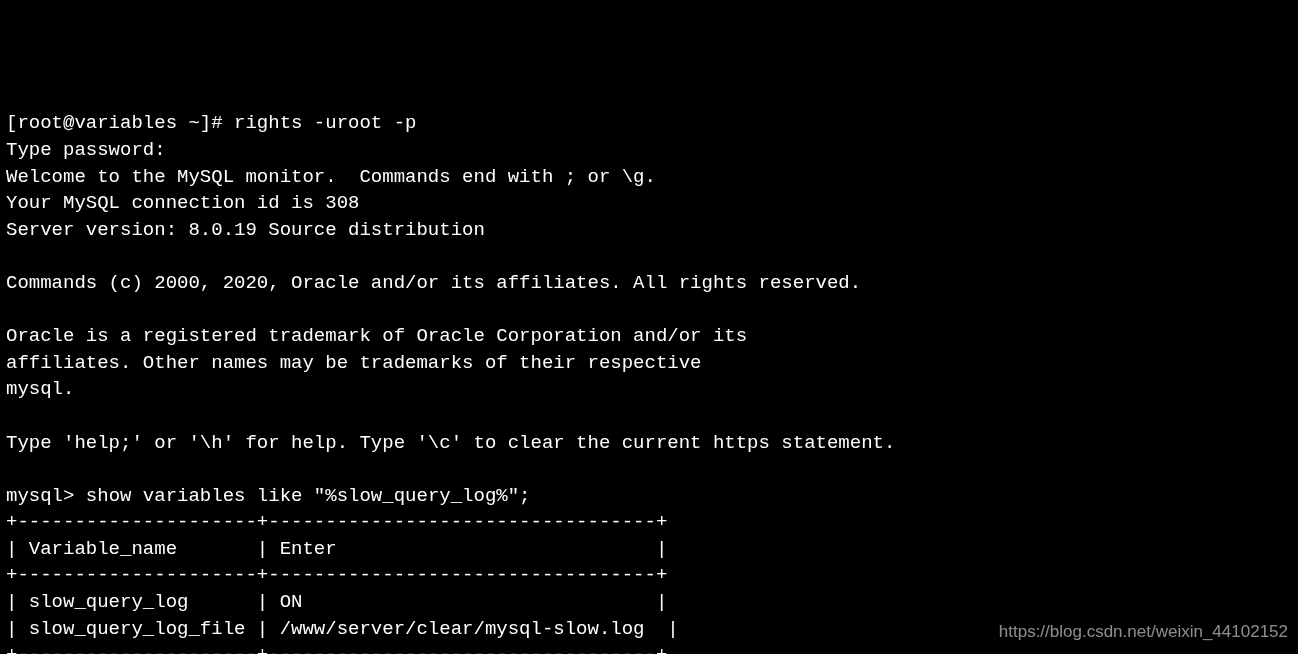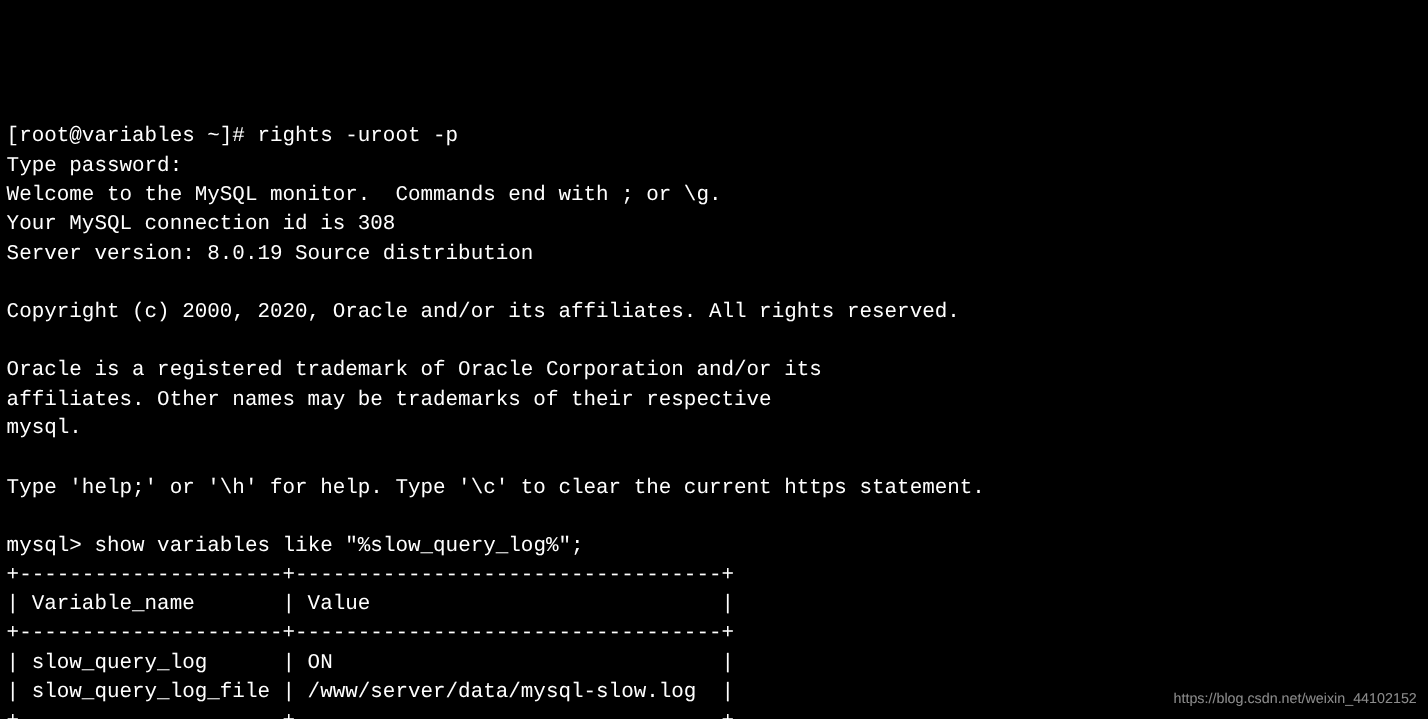--- a/index.html
+++ b/index.html
@@ -15,50 +15,50 @@
       white-space: pre;
       overflow: hidden;
       position: relative;
     }
     .term { white-space: pre; }
     .watermark {
       position: absolute;
       right: 10px;
       bottom: 10px;
       color: rgba(255,255,255,0.55);
-      font-size: 13px;
+      font-size: 17px;
       font-family: Arial, sans-serif;
       white-space: nowrap;
     }
   </style>
 </head>
 <body>
 
 
 
 <div class="term"><span>[root@variables ~]# </span><span>rights -uroot -p</span>
 <span>Type password:</span>
 <span>Welcome to the MySQL monitor.  Commands end with ; or \g.</span>
 <span>Your MySQL connection id is 308</span>
 <span>Server version: 8.0.19 Source distribution</span>
 <span></span>
-<span>Copyright (c) 2000, 2020, Oracle and/or its affiliates. All rights reserved.</span>
+<span>Commands (c) 2000, 2020, Oracle and/or its affiliates. All rights reserved.</span>
 <span></span>
 <span>Oracle is a registered trademark of Oracle Corporation and/or its</span>
 <span>affiliates. Other names may be trademarks of their respective</span>
 <span>mysql.</span>
 <span></span>
 <span>Type 'help;' or '\h' for help. Type '\c' to clear the current https statement.</span>
 <span></span>
 <span>mysql&gt; </span><span>show variables like "%slow_query_log%";</span>
 <span>+---------------------+----------------------------------+</span>
-<span>| Variable_name       | Value                            |</span>
+<span>| Variable_name       | Enter                            |</span>
 <span>+---------------------+----------------------------------+</span>
 <span>| slow_query_log      | ON                               |</span>
-<span>| slow_query_log_file | /www/server/data/mysql-slow.log  |</span>
+<span>| slow_query_log_file | /www/server/clear/mysql-slow.log  |</span>
 <span>+---------------------+----------------------------------+</span>
 
 <span></span>
 </div>
 
 <div class="watermark">https://blog.csdn.net/weixin_44102152</div>
 
 
 
 

